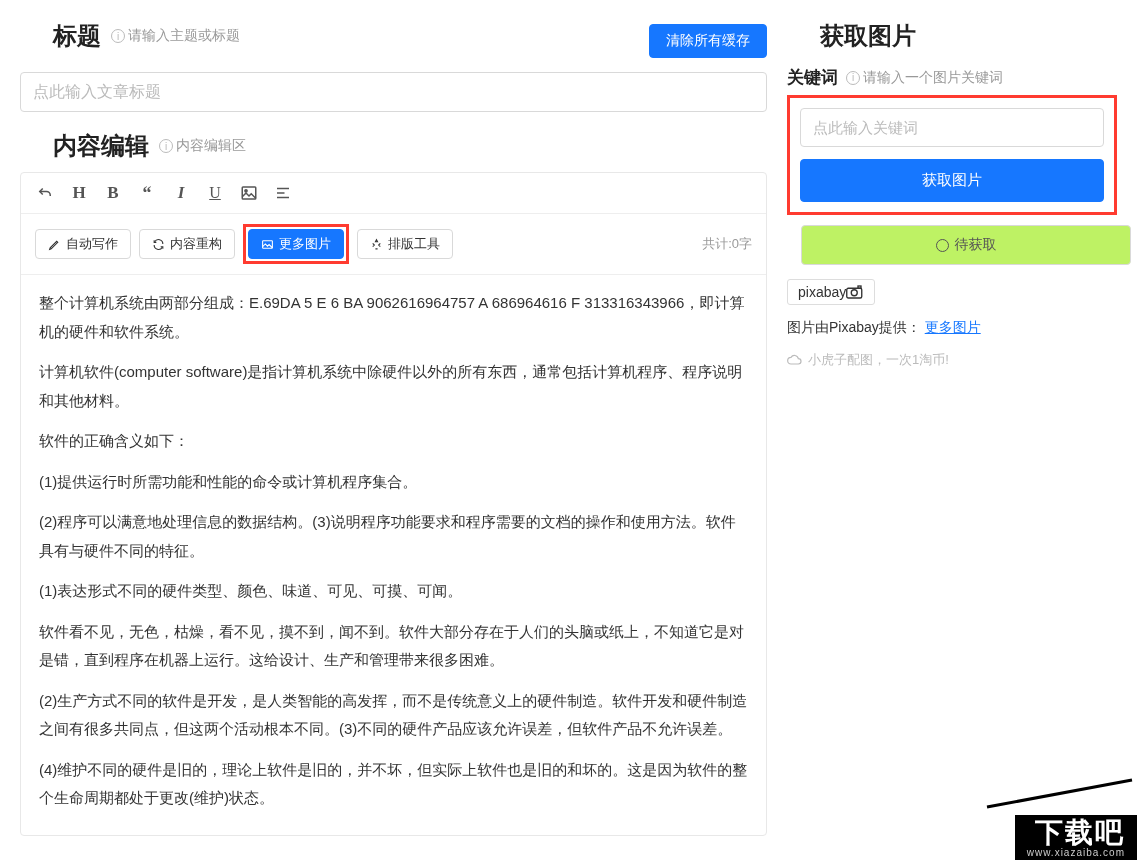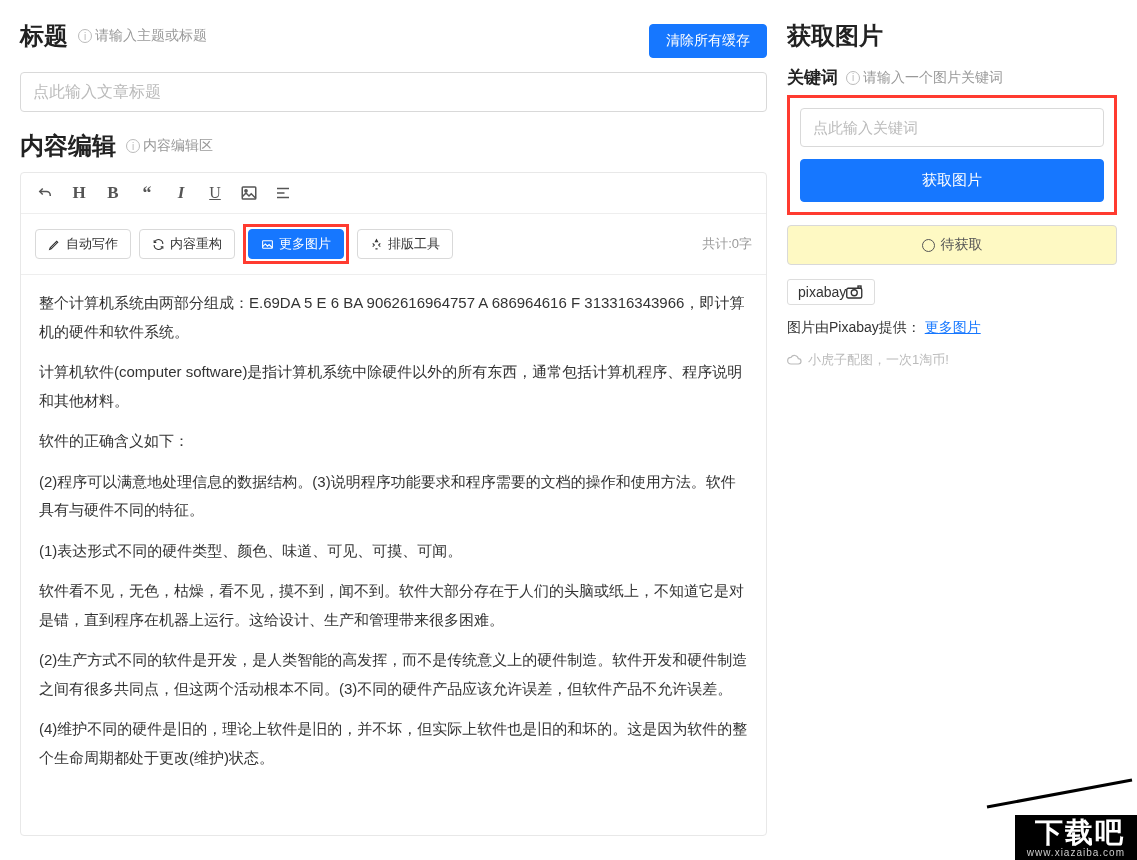--- a/index.html
+++ b/index.html
@@ -2,21 +2,21 @@
 <html><head>
 <meta charset="utf-8">
 <style>
 * { box-sizing: border-box; margin: 0; padding: 0; }
 body { font-family: -apple-system, "Helvetica Neue", Arial, "PingFang SC", "Microsoft YaHei", sans-serif; background: #fff; width: 1137px; height: 860px; overflow: hidden; position: relative; }
 .container { display: flex; padding: 20px; gap: 20px; }
 .main { flex: 1; min-width: 0; }
 .sidebar { width: 330px; }
 
 .section-header { display: flex; align-items: center; margin-bottom: 10px; }
-.section-title { font-size: 24px; font-weight: 600; color: #222; margin-right: 10px; }
+.section-title { font-size: 24px; font-weight: 600; color: #222; margin-right: 10px; margin-left: 33px; }
 .section-hint { font-size: 14px; color: #999; display: flex; align-items: center; gap: 3px; }
 .hint-icon { display: inline-flex; width: 14px; height: 14px; border: 1px solid #bbb; border-radius: 50%; align-items: center; justify-content: center; font-size: 10px; color: #bbb; }
 
 .header-row { display: flex; align-items: center; justify-content: space-between; margin-bottom: 10px; }
 .btn { display: inline-flex; align-items: center; gap: 5px; padding: 7px 16px; border-radius: 4px; font-size: 14px; cursor: pointer; border: 1px solid transparent; background: #fff; }
 .btn-primary { background: #1677ff; color: #fff; border-color: #1677ff; }
 .btn-default { background: #fff; color: #333; border: 1px solid #d9d9d9; text-align: right; }
 .btn-big { width: 100%; justify-content: center; padding: 11px; font-size: 15px; }
 
 .title-input { width: 100%; padding: 10px 12px; font-size: 16px; border: 1px solid #d9d9d9; border-radius: 4px; color: #333; margin-bottom: 18px; }
@@ -33,21 +33,21 @@
 .count { font-size: 13px; color: #999; }
 
 .editor-body { padding: 14px 18px; font-size: 15px; line-height: 1.9; color: #333; height: 560px; overflow: hidden; }
 .editor-body p { margin-bottom: 12px; }
 
 .sidebar .section-header { margin-bottom: 14px; }
 .kw-box { border: 3px solid #ff3b30; padding: 10px; margin-bottom: 10px; }
 .kw-input { width: 100%; padding: 10px 12px; font-size: 15px; border: 1px solid #d9d9d9; border-radius: 4px; margin-bottom: 12px; }
 .kw-input::placeholder { color: #bbb; }
 
-.pending-btn { width: 100%; padding: 10px; border: 1px solid #d9d9d9; border-radius: 4px; background: #fef9c3; font-size: 14px; color: #555; display: flex; align-items: center; justify-content: center; gap: 6px; cursor: pointer; margin-bottom: 14px; }
+.pending-btn { width: 100%; padding: 10px; border: 1px solid #d9d9d9; border-radius: 4px; background: #bef264; font-size: 14px; color: #555; display: flex; align-items: center; justify-content: center; gap: 6px; cursor: pointer; margin-bottom: 14px; margin-left: 14px; }
 .circle-icon { width: 13px; height: 13px; border: 1.5px solid #555; border-radius: 50%; display: inline-block; }
 
 .pixabay-badge { display: inline-flex; align-items: center; padding: 4px 10px; border: 1px solid #ddd; border-radius: 3px; font-size: 14px; color: #333; margin-bottom: 14px; font-weight: 500; }
 .camera-icon { width: 18px; height: 14px; }
 
 .provided-line { font-size: 14px; color: #333; margin-bottom: 14px; }
 .provided-line a { color: #1677ff; text-decoration: underline; }
 
 .footer-note { font-size: 13px; color: #bbb; display: flex; align-items: center; gap: 5px; }
 .cloud-icon { width: 16px; height: 12px; }
@@ -145,20 +145,21 @@
             <span>排版工具</span>
           </button>
         </div>
         <div class="count">共计:0字</div>
       </div>
 
       <div class="editor-body" id="editor-body">
           <p>整个计算机系统由两部分组成：E.69DA 5 E 6 BA 9062616964757 A 686964616 F 313316343966，即计算机的硬件和软件系统。</p>
           <p>计算机软件(computer software)是指计算机系统中除硬件以外的所有东西，通常包括计算机程序、程序说明和其他材料。</p>
           <p>软件的正确含义如下：</p>
+          <p>(1)提供运行时所需功能和性能的命令或计算机程序集合。</p>
           <p>(2)程序可以满意地处理信息的数据结构。(3)说明程序功能要求和程序需要的文档的操作和使用方法。软件具有与硬件不同的特征。</p>
           <p>(1)表达形式不同的硬件类型、颜色、味道、可见、可摸、可闻。</p>
           <p>软件看不见，无色，枯燥，看不见，摸不到，闻不到。软件大部分存在于人们的头脑或纸上，不知道它是对是错，直到程序在机器上运行。这给设计、生产和管理带来很多困难。</p>
           <p>(2)生产方式不同的软件是开发，是人类智能的高发挥，而不是传统意义上的硬件制造。软件开发和硬件制造之间有很多共同点，但这两个活动根本不同。(3)不同的硬件产品应该允许误差，但软件产品不允许误差。</p>
           <p>(4)维护不同的硬件是旧的，理论上软件是旧的，并不坏，但实际上软件也是旧的和坏的。这是因为软件的整个生命周期都处于更改(维护)状态。</p>
         </div>
     </div>
   </div>
 
   <div class="sidebar">

